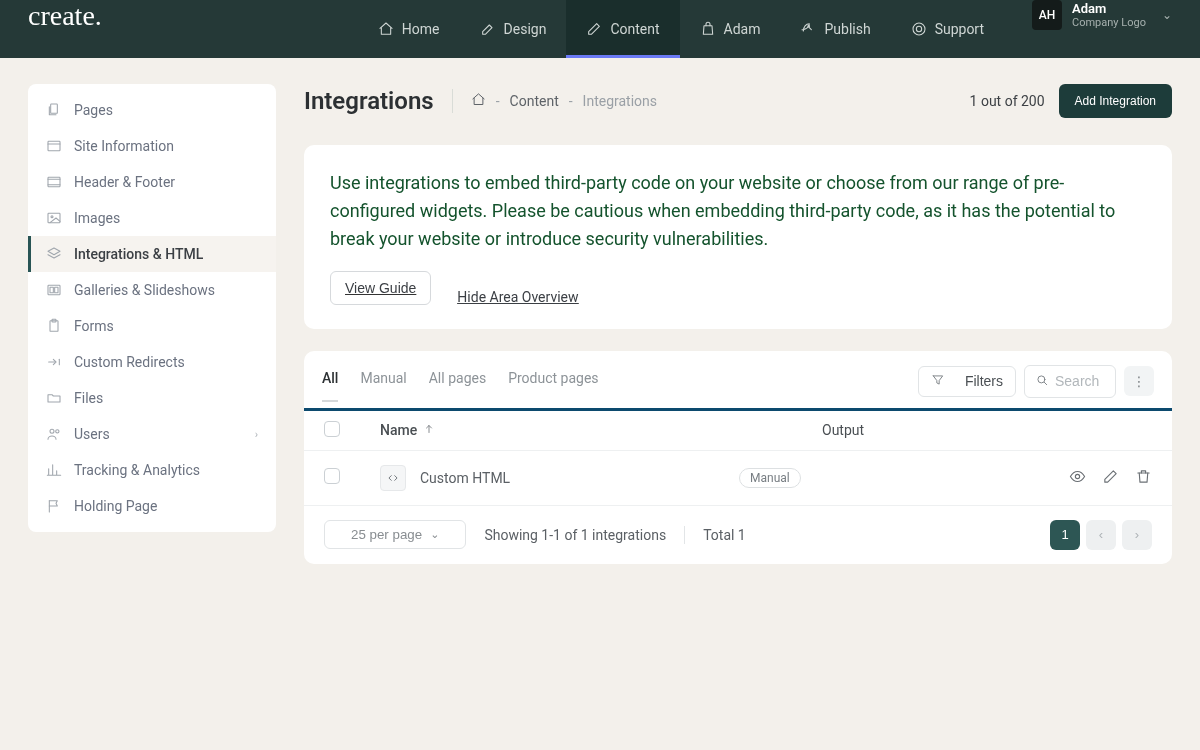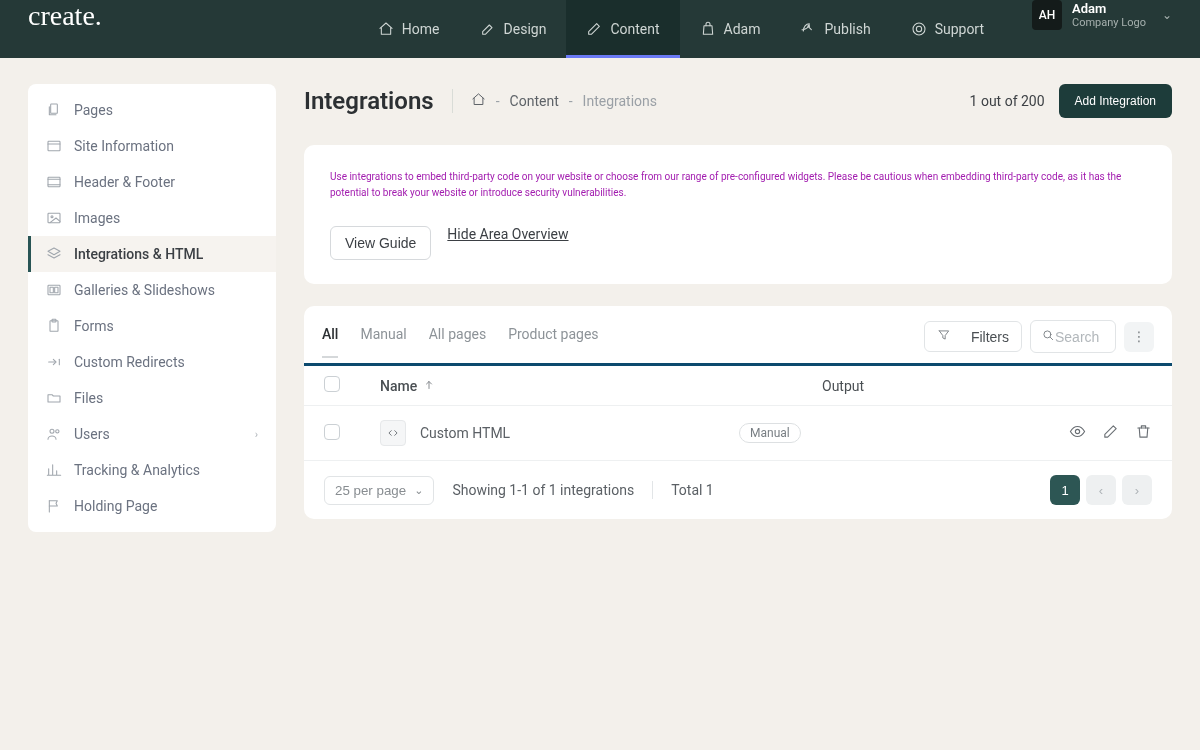--- a/index.html
+++ b/index.html
@@ -167,29 +167,30 @@
     cursor: pointer;
   }
 
   
   .panel {
     background: #fff;
     border-radius: 10px;
     padding: 24px 26px;
   }
   .overview-text {
-    font-size: 10px;
-    color: #a21caf;
+    font-size: 18px;
+    color: #14532d;
     line-height: 1.55;
-    margin-bottom: 26px;
+    margin-bottom: 18px;
   }
   .overview-actions {
     display: flex;
-    align-items: flex-start;
-    gap: 16px;
+    align-items: flex-end;
+    gap: 26px;
+    text-decoration: underline;
   }
   .btn-outline {
     background: #fff;
     border: 1px solid #d6d9dc;
     color: #3b3f44;
     padding: 8px 14px;
     border-radius: 6px;
     font-size: 14px;
     cursor: pointer;
   }
@@ -243,21 +244,21 @@
     background: #fff;
     border-radius: 6px;
     padding: 6px 12px;
     font-size: 14px;
     color: #4a4f53;
     cursor: pointer;
   }
   .search-wrap {
     display: flex;
     align-items: center;
-    gap: 0;
+    gap: 6px;
     border: 1px solid #e1e4e6;
     background: #fff;
     border-radius: 6px;
     padding: 6px 10px;
   }
   .search-wrap input {
     border: none;
     outline: none;
     font-size: 14px;
     width: 50px;
@@ -326,21 +327,21 @@
     align-items: center;
     padding: 14px 20px;
     font-size: 14px;
     color: #5b6065;
     gap: 18px;
   }
   .per-page {
     display:flex; align-items:center; gap:8px;
     border: 1px solid #e1e4e6;
     border-radius: 6px;
-    padding: 6px 10px;
+    padding: 6px 26px;
     color: #888d91;
     cursor:pointer;
     background:#fff;
   }
   .foot-sep { width:1px; height:18px; background:#e2e5e7; }
   .pager {
     margin-left: auto;
     display:flex;
     gap:6px;
   }

